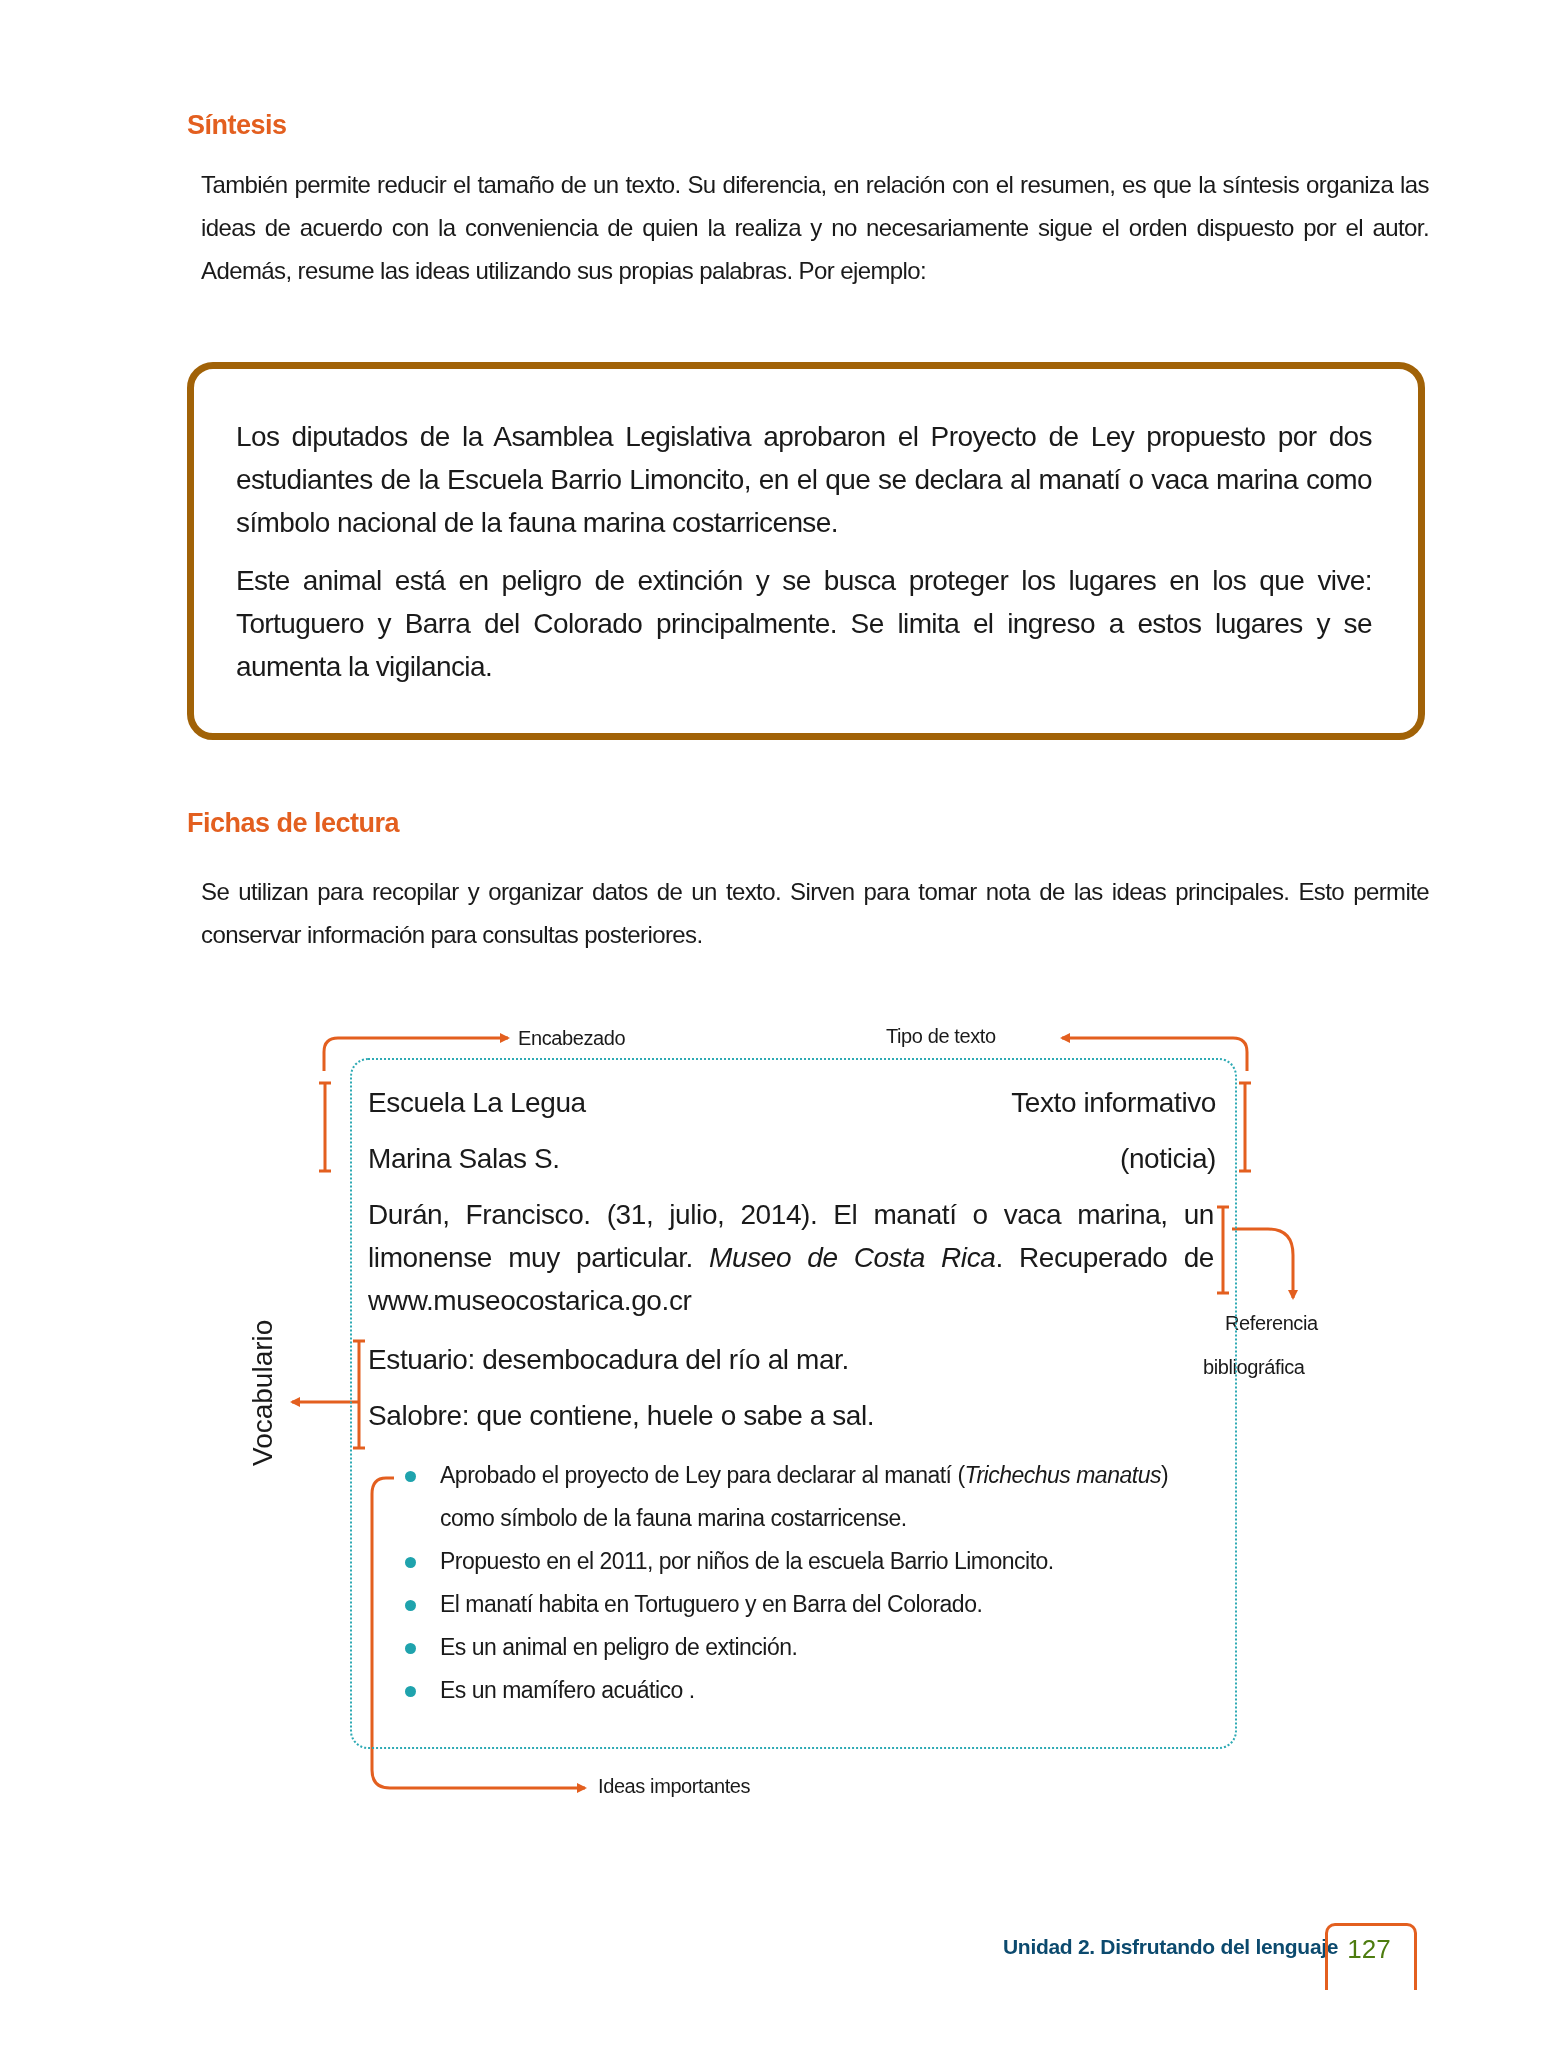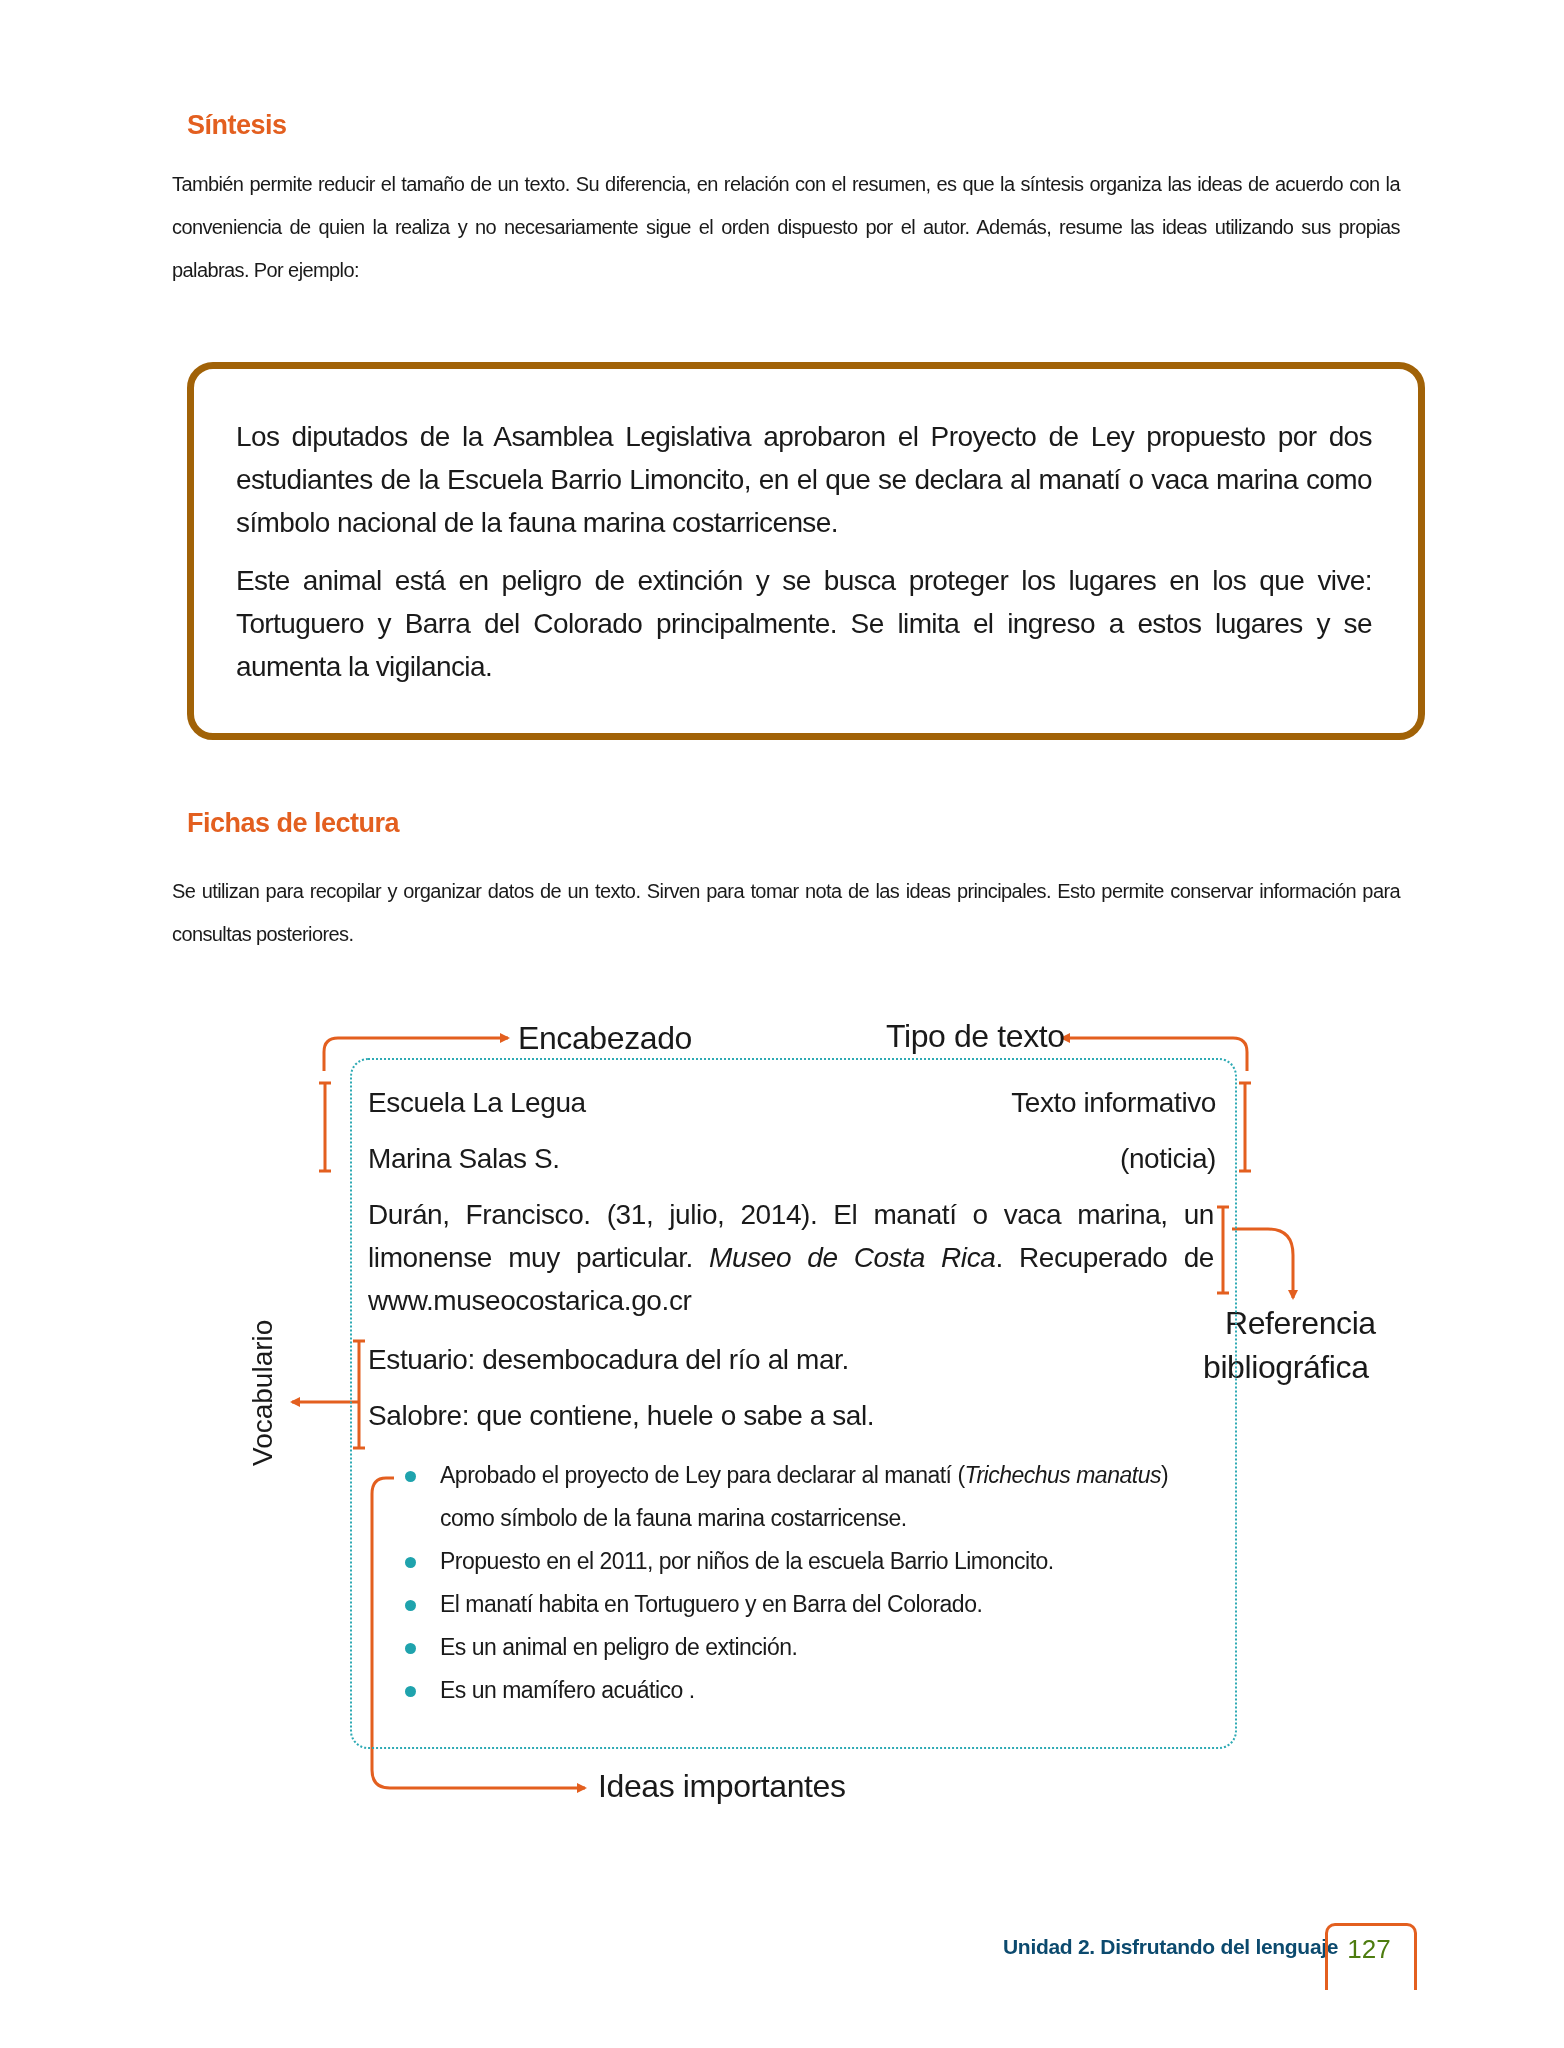--- a/index.html
+++ b/index.html
@@ -1,25 +1,25 @@
 <!DOCTYPE html>
 <html><head>
 <meta charset="utf-8">
 <style>
   html,body{margin:0;padding:0;background:#fff;}
   body{width:1564px;height:2048px;position:relative;overflow:hidden;
        font-family:"Liberation Sans",sans-serif;color:#1a1a1a;}
   .h{position:absolute;left:187px;color:#e35f1f;font-weight:bold;font-size:27px;letter-spacing:-0.5px;}
-  .p{position:absolute;left:172px;width:1228px;font-size:20px;line-height:43px;text-align:justify;letter-spacing:-0.6px;}
+  .p{position:absolute;left:201px;width:1228px;font-size:24px;line-height:43px;text-align:justify;letter-spacing:-0.6px;}
   .box{position:absolute;left:187px;top:362px;width:1224px;height:364px;border:7px solid #a16207;border-radius:26px;}
   .box .para{position:absolute;left:42px;width:1136px;font-size:28px;line-height:43px;text-align:justify;letter-spacing:-0.6px;}
   .ficha{position:absolute;left:350px;top:1058px;width:883px;height:687px;border:2px dotted #2eaab4;border-radius:18px;}
   .ft{position:absolute;font-size:28px;line-height:43px;letter-spacing:-0.4px;white-space:nowrap;}
   .ref{position:absolute;left:368px;top:1193px;width:846px;font-size:28px;line-height:43px;text-align:justify;text-align-last:left;letter-spacing:-0.4px;}
-  .lbl{position:absolute;font-size:32px;line-height:40px;letter-spacing:-0.4px;white-space:nowrap;}
+  .lbl{position:absolute;font-size:20px;line-height:40px;letter-spacing:-0.4px;white-space:nowrap;}
   ul.ideas{position:absolute;left:368px;top:1454px;width:860px;margin:0;padding:0;list-style:none;}
   ul.ideas li{position:relative;padding-left:72px;font-size:23px;line-height:43px;letter-spacing:-0.5px;}
   ul.ideas li .dot{position:absolute;left:37px;top:17px;width:11px;height:11px;border-radius:50%;background:#1fa3ad;}
   svg.ov{position:absolute;left:0;top:0;}
   .vocab{position:absolute;left:198px;top:1385px;width:130px;font-size:28px;transform:rotate(-90deg);transform-origin:center;text-align:center;}
   .footer{position:absolute;left:1003px;top:1935px;font-size:21px;font-weight:bold;color:#0c4a6e;letter-spacing:-0.3px;}
   .pgbox{position:absolute;left:1325px;top:1923px;width:86px;height:64px;border:3px solid #e35f1f;border-bottom:none;border-radius:10px 10px 0 0;}
   .pgnum{position:absolute;left:0;right:4px;top:8px;text-align:center;font-size:26px;color:#4d7c0f;}
 </style>
 </head>

